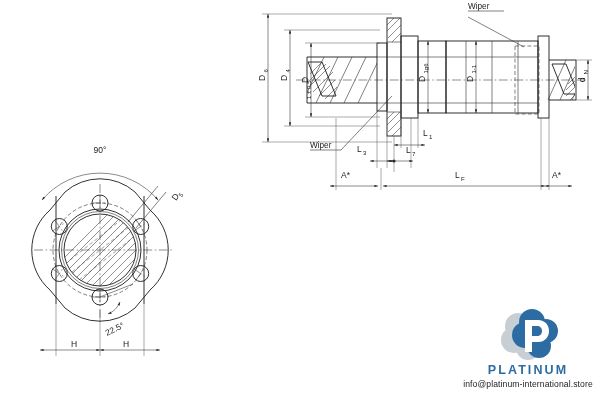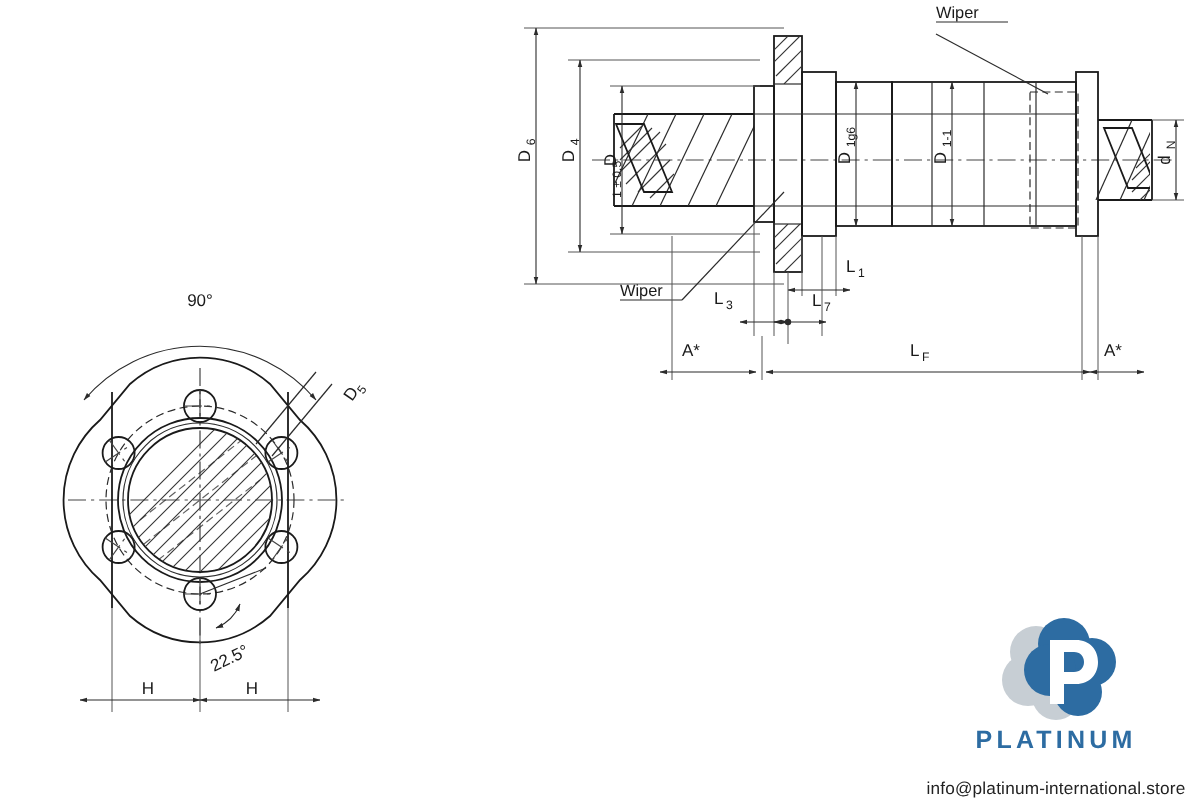--- a/index.html
+++ b/index.html
@@ -56,21 +56,21 @@
   #brand-word {
     font-size: 12.5px;
     letter-spacing: 2.1px;
     color: #2d6ca2;
     font-weight: bold;
     margin-top: -1px;
   }
   #brand-mail {
     font-size: 8.6px;
     color: #222222;
-    margin-top: 12px;
+    margin-top: 2px;
     letter-spacing: 0.1px;
   }
 </style>
 </head>
 <body>
 
 <div id="drawing-root">
   <svg class="dwg" viewBox="0 0 600 400" xmlns="http://www.w3.org/2000/svg">
     <defs>
       <marker id="arrL" markerWidth="7" markerHeight="5" refX="6.6" refY="2.5" orient="auto">

